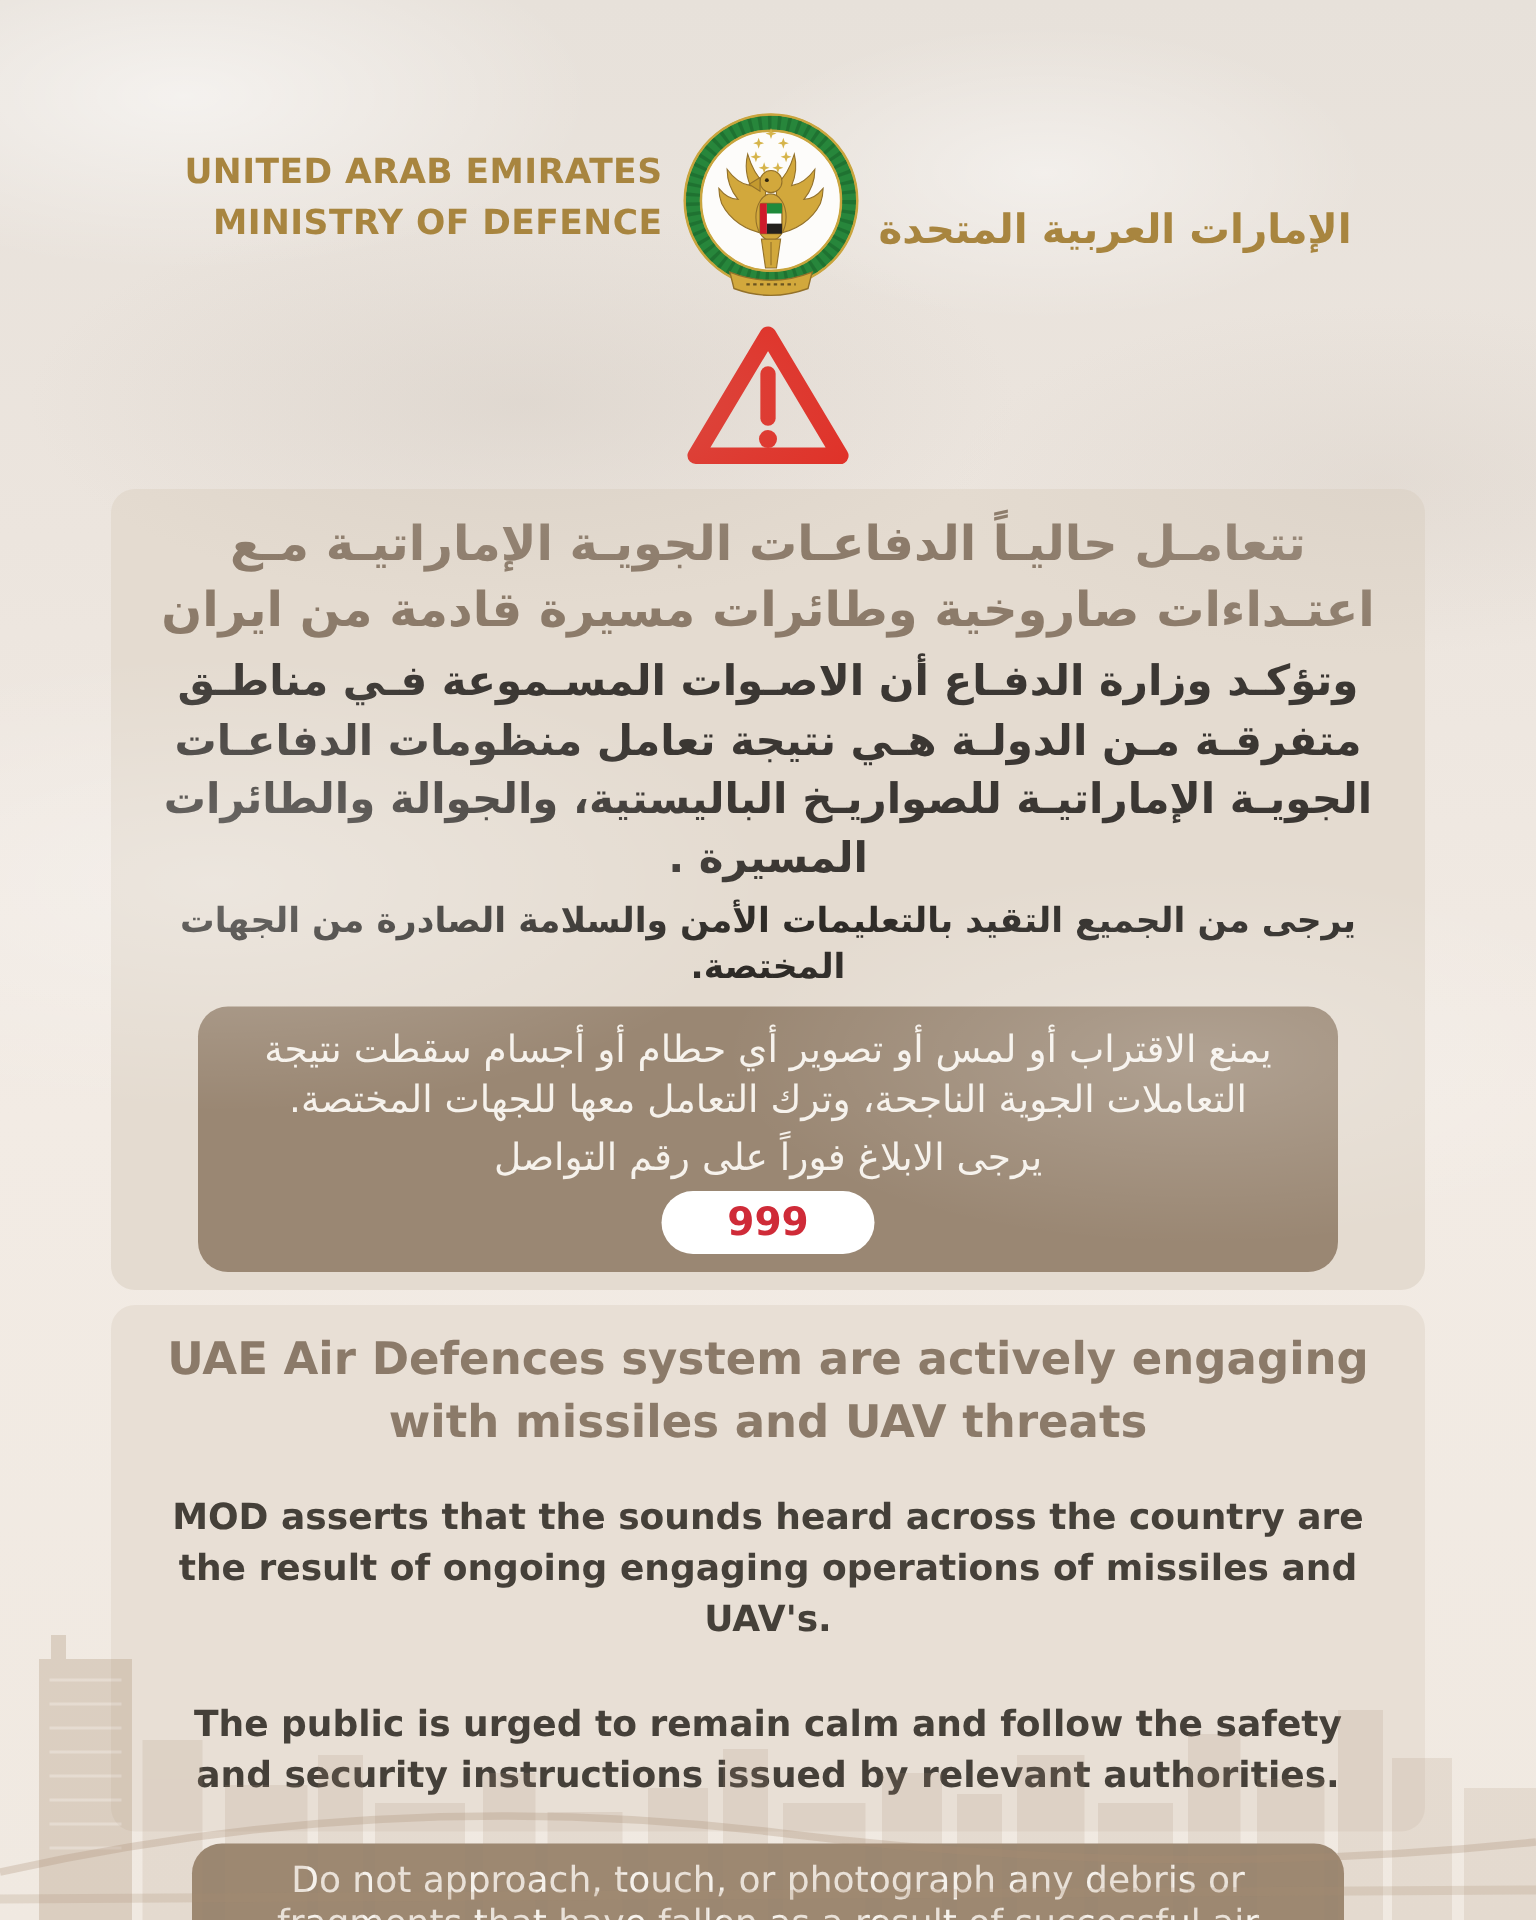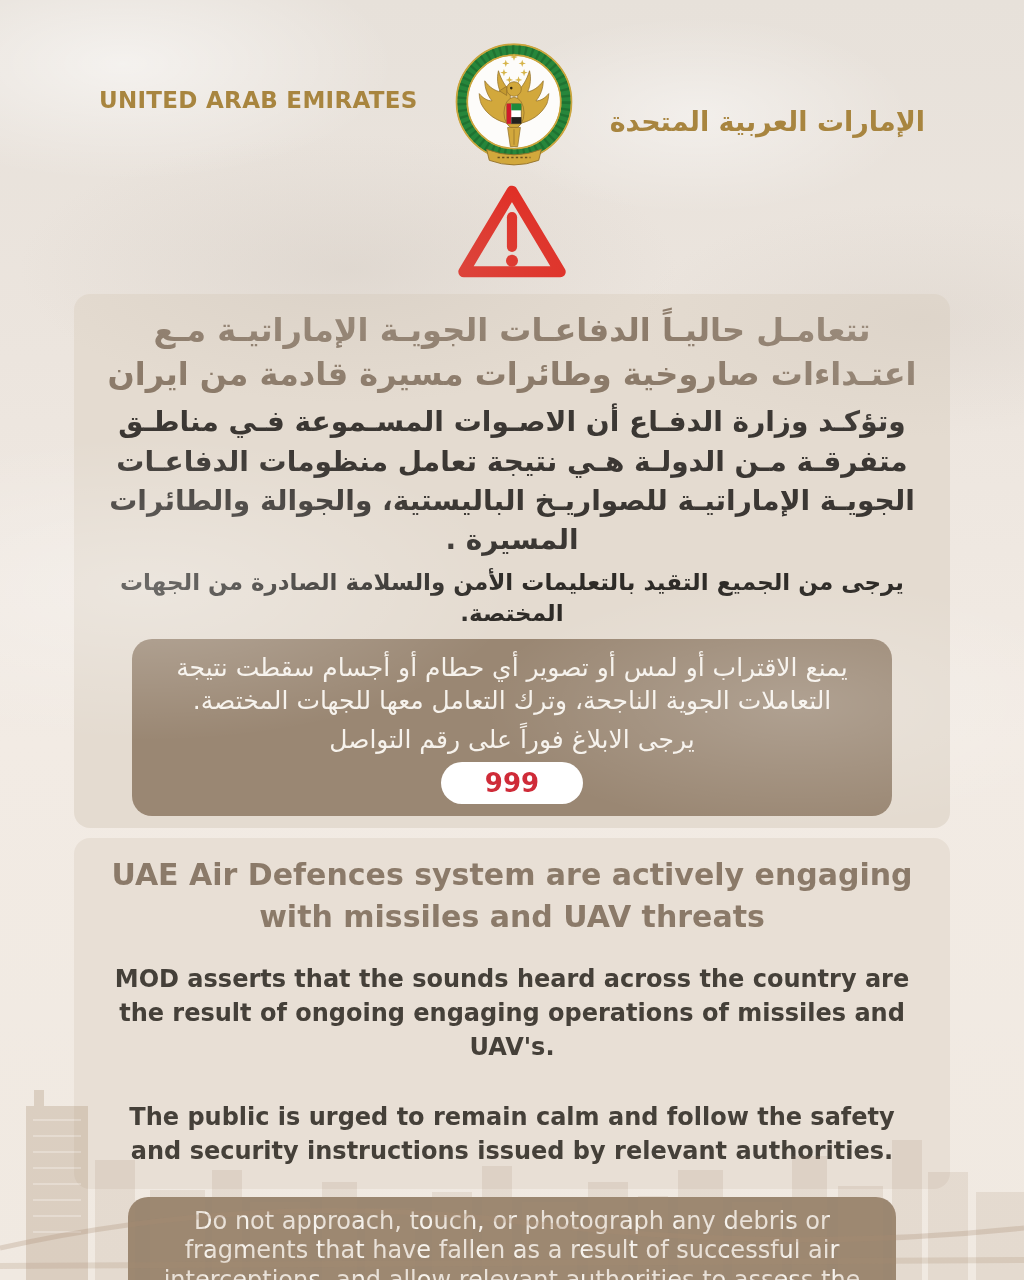--- a/index.html
+++ b/index.html
@@ -18,22 +18,22 @@
       radial-gradient(30% 11% at 68% 9%,  rgba(255,255,255,.45), transparent 70%),
       radial-gradient(46% 15% at 34% 21%, rgba(198,189,179,.30), transparent 70%),
       radial-gradient(40% 13% at 90% 25%, rgba(205,196,186,.28), transparent 70%),
       radial-gradient(52% 17% at 14% 46%, rgba(255,255,255,.30), transparent 70%),
       radial-gradient(44% 14% at 78% 55%, rgba(255,255,255,.22), transparent 70%);
   }
   .skyline { position:absolute; left:0; bottom:0; width:1024px; height:210px; pointer-events:none; }
 
   
   .header {
-    position:relative; padding-top:24px;
-    display:flex; justify-content:center; align-items:center; gap:32px;
+    position:relative; padding-top:56px;
+    display:flex; justify-content:center; align-items:center; gap:8px;
   }
   .h-en { text-align:right; color:#a8853f; font-size:23px; font-weight:700; line-height:1.5; letter-spacing:.3px; }
   .h-ar { direction:rtl; text-align:right; color:#a8853f; font-weight:700; line-height:1.45; font-size:27px;margin-top:44px; }
   .emblem svg { display:block; }
 
   
   .warning { margin:6px auto 0; width:120px; height:100px; display:block; }
 
   
   .panel {
@@ -107,20 +107,21 @@
           <line x1="33" y1="162" x2="81" y2="162"></line>
       </g>
     </g>
     <path d="M0 178 Q 260 120 520 152 T 1024 158" fill="none" stroke="#a98c72" stroke-width="5" opacity="0.28"></path>
     <path d="M0 196 L1024 190" fill="none" stroke="#a98c72" stroke-width="6" opacity="0.22"></path>
   </svg>
 
   <header class="header">
     <div class="h-en">
       <div>UNITED ARAB EMIRATES</div>
+      <div>MINISTRY OF DEFENCE</div>
     </div>
 
     <div class="emblem">
       <svg width="128" height="152" viewBox="0 0 140 164" aria-hidden="true">
         <circle cx="70" cy="84" r="52" fill="#fdfcfa"></circle>
         <circle cx="70" cy="84" r="57" fill="none" stroke="#c9a53e" stroke-width="13"></circle>
         <circle cx="70" cy="84" r="57" fill="none" stroke="#27863b" stroke-width="10"></circle>
         <circle cx="70" cy="84" r="57" fill="none" stroke="#1b662c" stroke-width="10" stroke-dasharray="2.5 4.5" opacity=".6"></circle>
         <circle cx="70" cy="84" r="63" fill="none" stroke="#c9a53e" stroke-width="1.6"></circle>
         <circle cx="70" cy="84" r="51" fill="none" stroke="#c9a53e" stroke-width="1.6"></circle>

